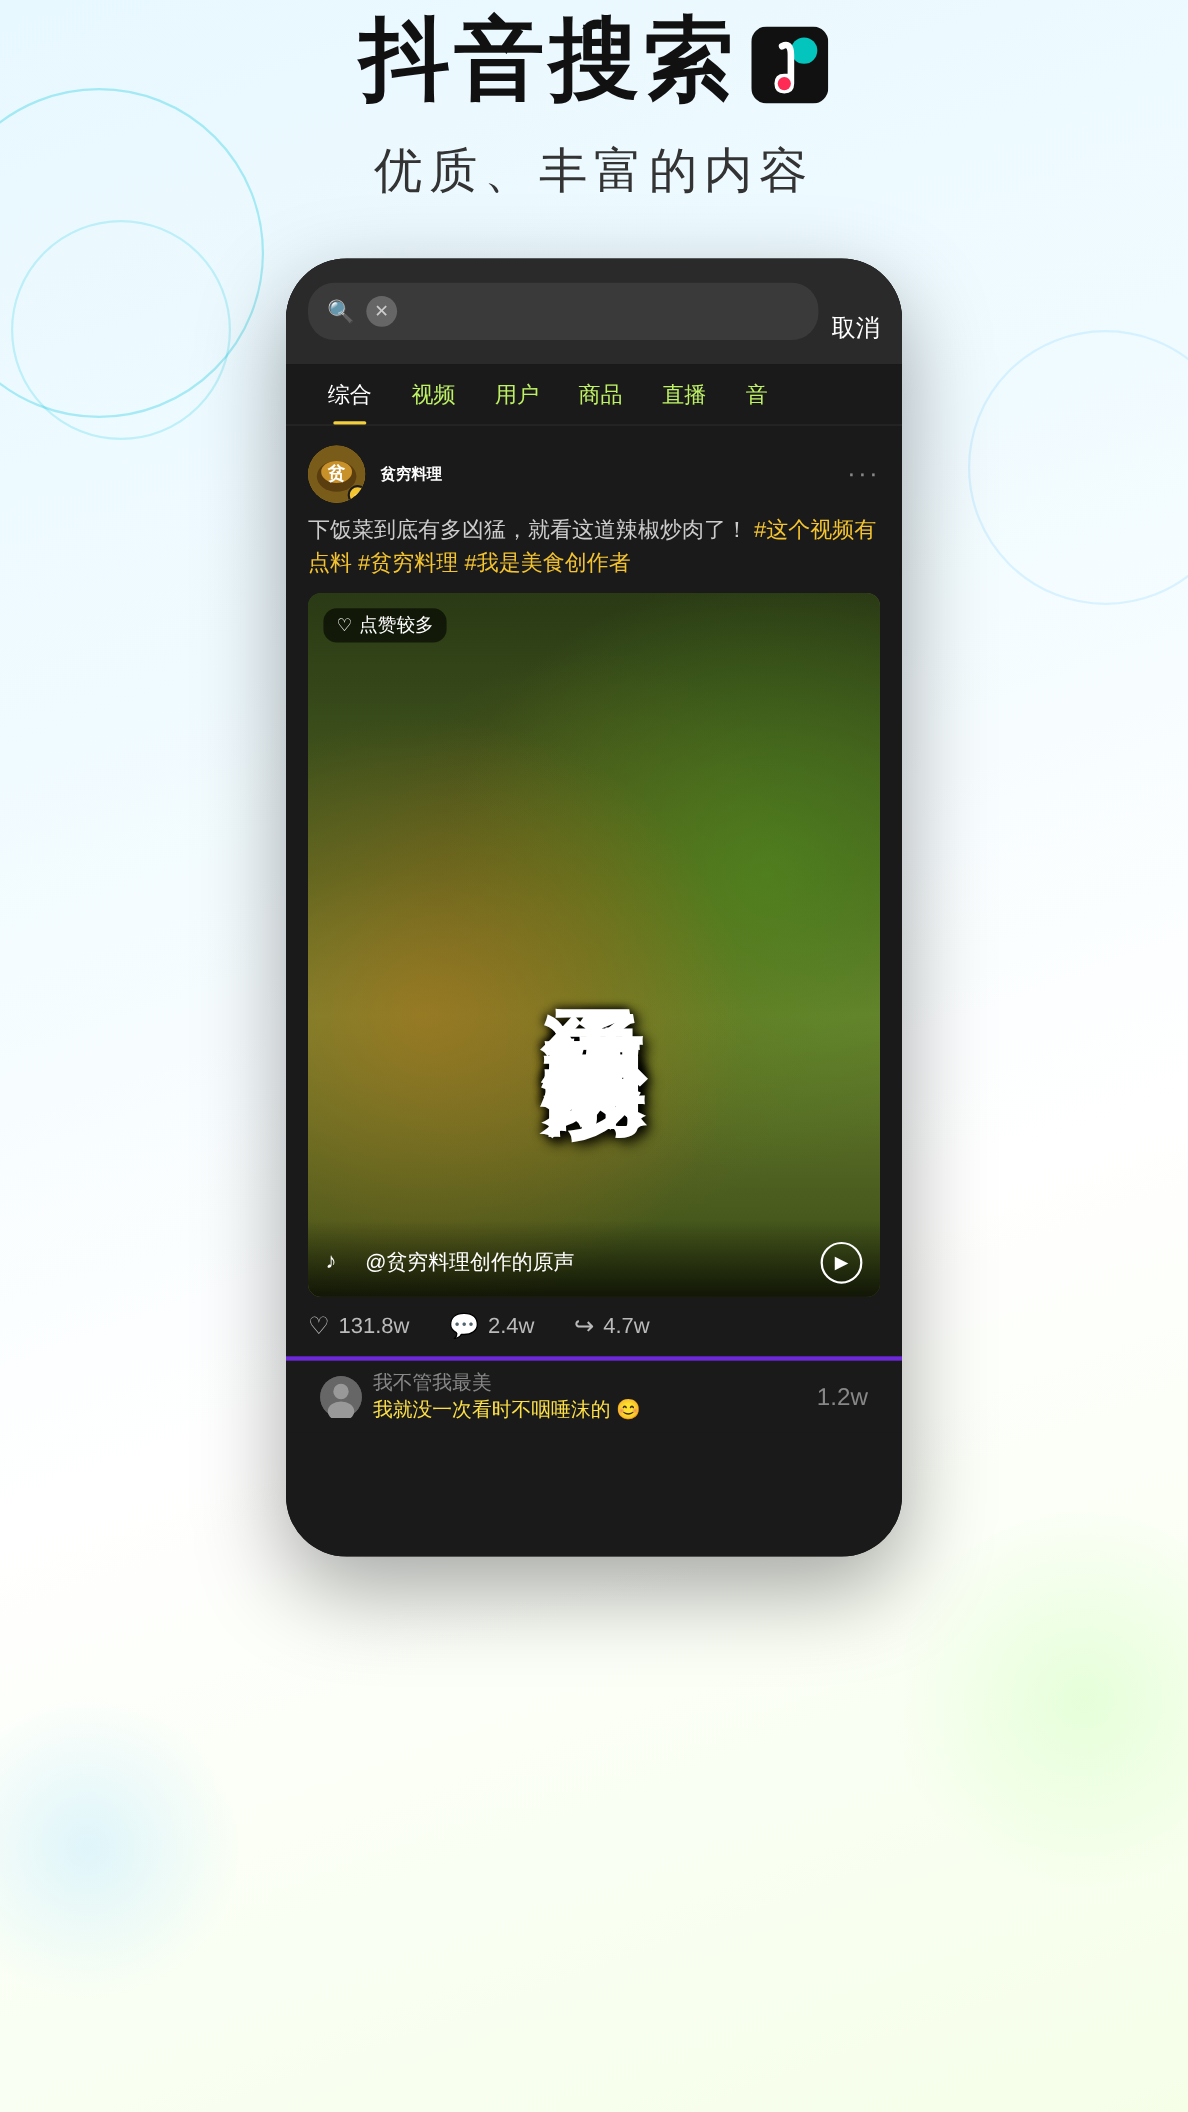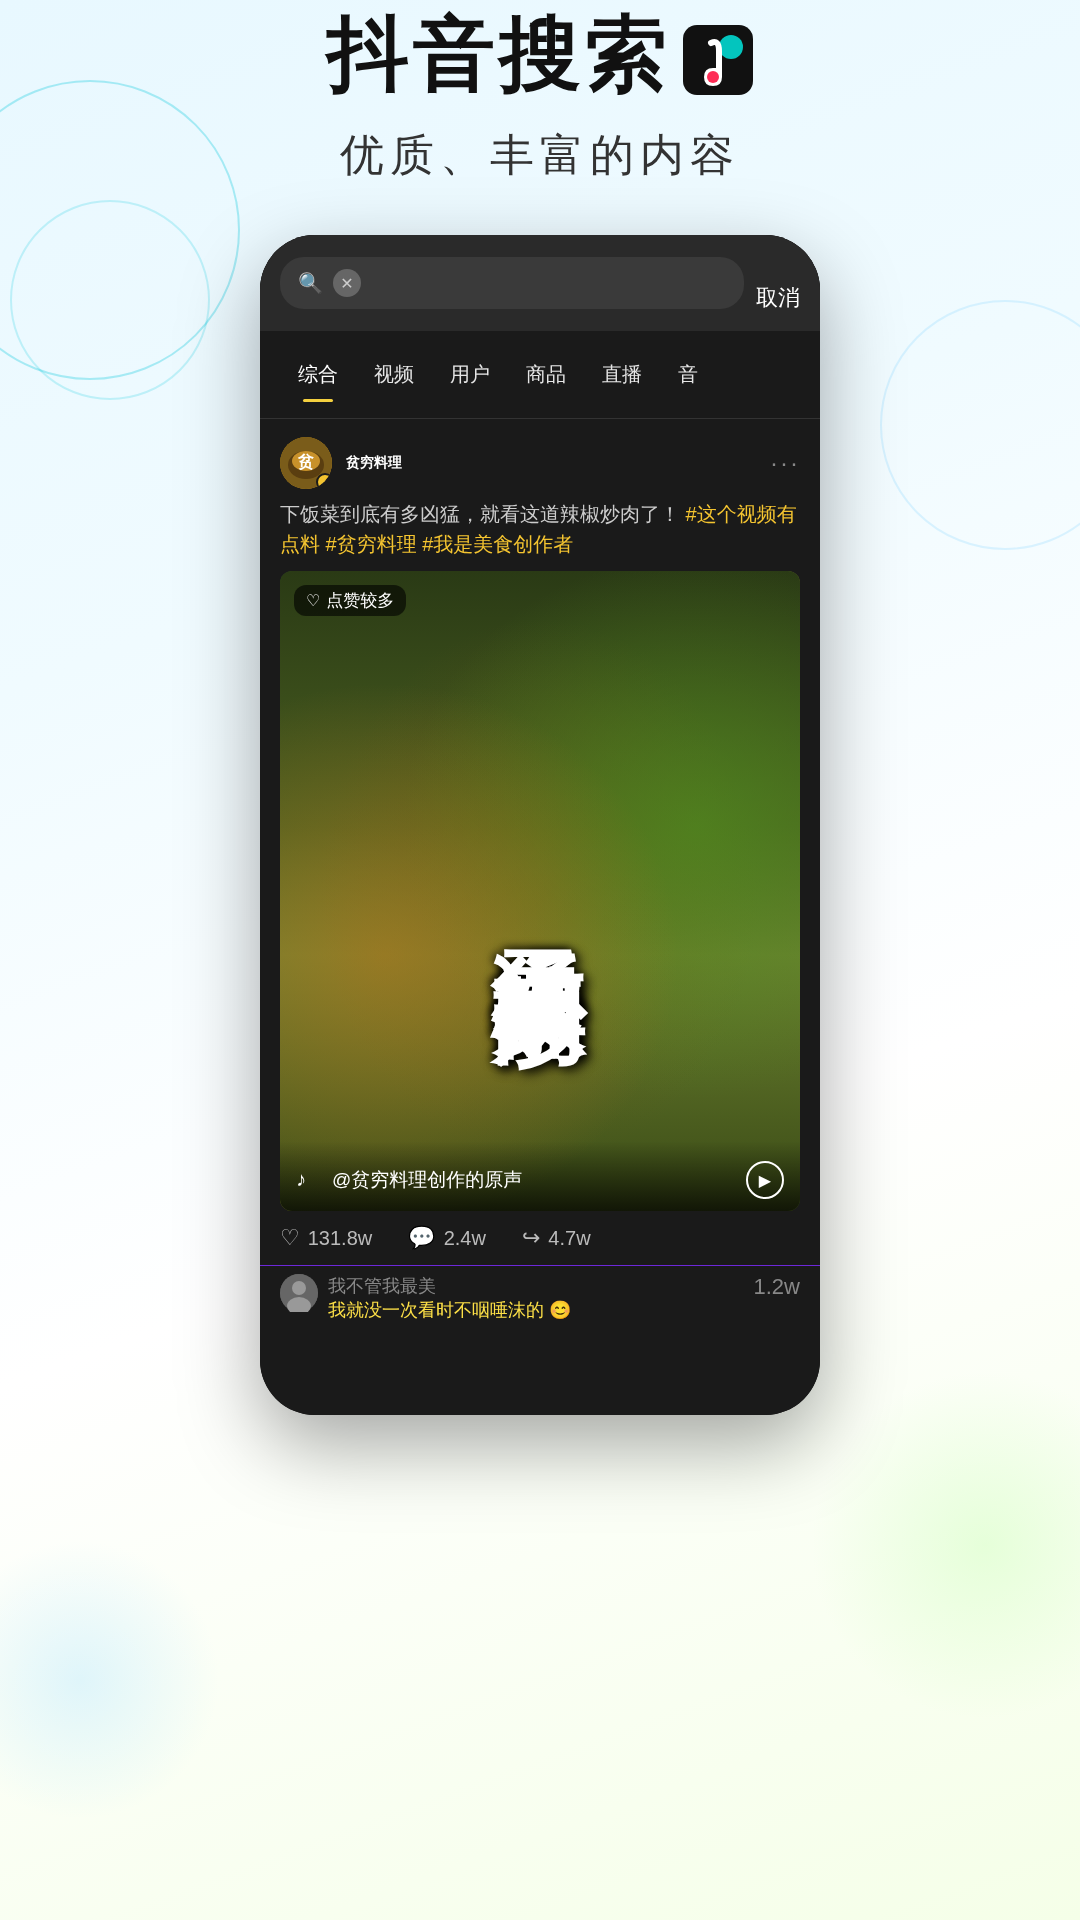--- a/index.html
+++ b/index.html
@@ -145,26 +145,26 @@
       color: #fff;
       font-size: 22px;
       white-space: nowrap;
       margin-top: 30px;
     }
 
     
     .tabs {
       display: flex;
       background: #1a1a1a;
-      padding: 16px 20px;
+      padding: 0 20px;
       border-bottom: 1px solid #333;
     }
     .tab {
       padding: 14px 18px;
-      color: #e5e5e5;
+      color: #bef264;
       font-size: 20px;
       position: relative;
     }
     .tab.active {
       color: #fff;
     }
     .tab.active::after {
       content: '';
       position: absolute;
       bottom: 0; left: 50%;
@@ -323,25 +323,25 @@
       gap: 8px;
       color: #bbb;
       font-size: 20px;
     }
     .stat-icon {
       font-size: 22px;
     }
 
     
     .comment-preview {
-      padding: 8px 20px;
-      display: flex;
-      align-items: flex-start;
+      padding: 8px 31px;
+      display: flex;
+      align-items: center;
       gap: 10px;
-      border-top: 1px solid #6d28d9;
+      border-top: 4px solid #6d28d9;
     }
     .comment-avatar {
       width: 38px; height: 38px;
       border-radius: 50%;
       background: #555;
       flex-shrink: 0;
       display: flex;
       align-items: center;
       justify-content: center;
       font-size: 18px;

